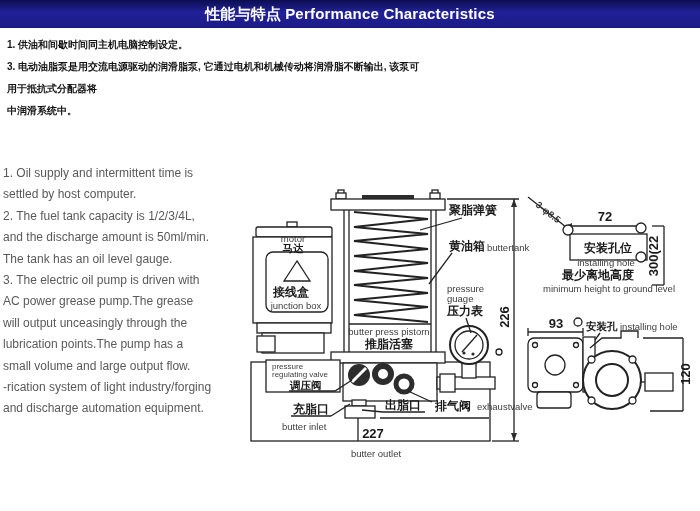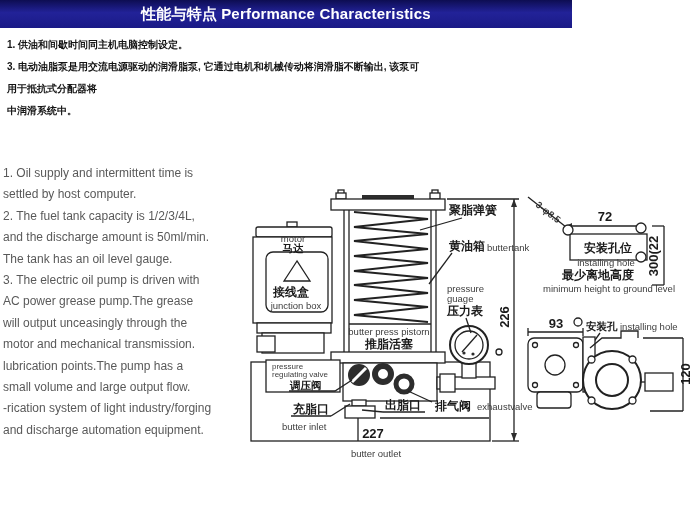--- a/index.html
+++ b/index.html
@@ -1,18 +1,18 @@
 <!DOCTYPE html>
 <html><head>
 <meta charset="utf-8">
 <style>
   html,body{margin:0;padding:0;background:#fff;}
   #page{position:relative;width:700px;height:511px;background:#fff;overflow:hidden;
         font-family:"Liberation Sans",sans-serif;color:#1a1a1a;}
-  #header{position:absolute;left:0;top:0;width:572px;height:28px;
+  #header{position:absolute;left:0;top:0;width:700px;height:28px;
           background:linear-gradient(180deg,#0d0d52 0%,#222298 45%,#1a1a86 100%);
           display:flex;align-items:center;justify-content:center;}
   #header .t{color:#fff;font-weight:bold;font-size:15px;letter-spacing:.2px;}
   #header .t .zh{margin-right:4px;}
   #cn-block{position:absolute;left:7px;top:34px;width:690px;
             font-size:10px;line-height:22px;font-weight:600;color:#141414;}
   #en-block{position:absolute;left:3px;top:163px;width:252px;
             font-size:12px;line-height:21.4px;color:#595959;}
   #diagram{position:absolute;left:248px;top:156px;}
   svg text{fill:#1a1a1a;}
@@ -45,21 +45,20 @@
 
   <div id="en-block">
     <div>1. Oil supply and intermittent time is</div>
     <div>settled by host computer.</div>
     <div>2. The fuel tank capacity is 1/2/3/4L,</div>
     <div>and the discharge amount is 50ml/min.</div>
     <div>The tank has an oil level gauge.</div>
     <div>3. The electric oil pump is driven with</div>
     <div>AC power grease pump.The grease</div>
     <div>will output unceasingly through the</div>
-    <div>motor and mechanical transmission.</div>
     <div>lubrication points.The pump has a</div>
     <div>small volume and large output flow.</div>
     <div>-rication system of light industry/forging</div>
     <div>and discharge automation equipment.</div>
   </div>
 
   <svg id="diagram" width="452" height="355" viewBox="248 156 452 355" xmlns="http://www.w3.org/2000/svg">
 
     <rect class="fillw" x="251" y="362" width="239" height="79"></rect>
 

